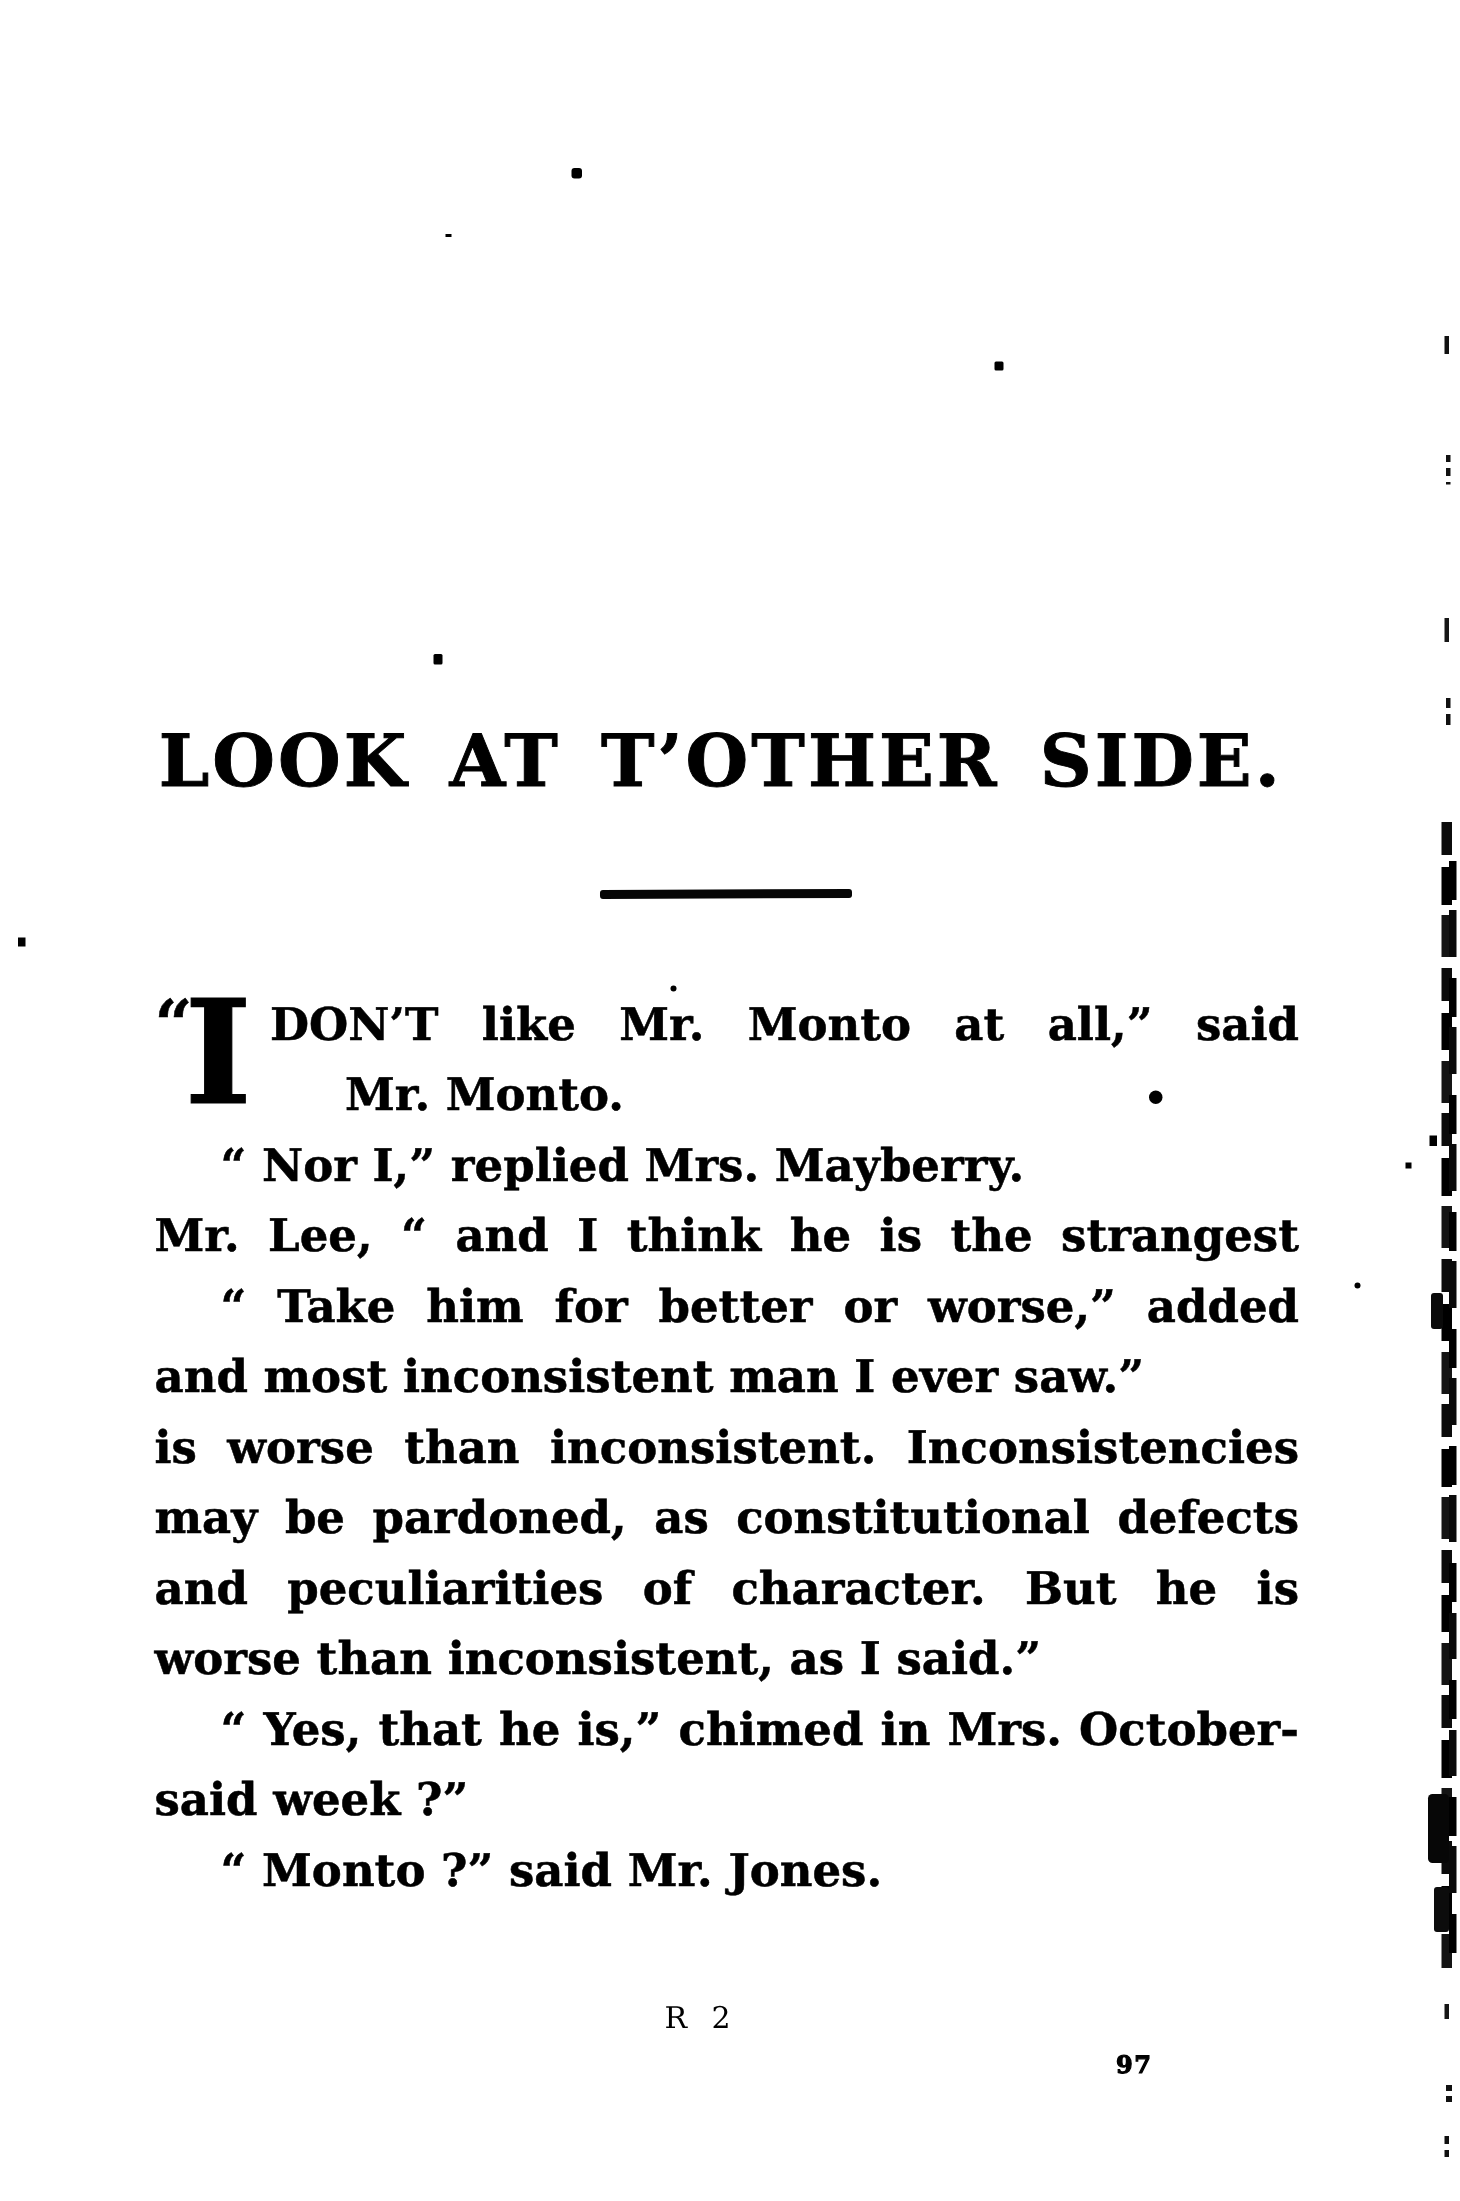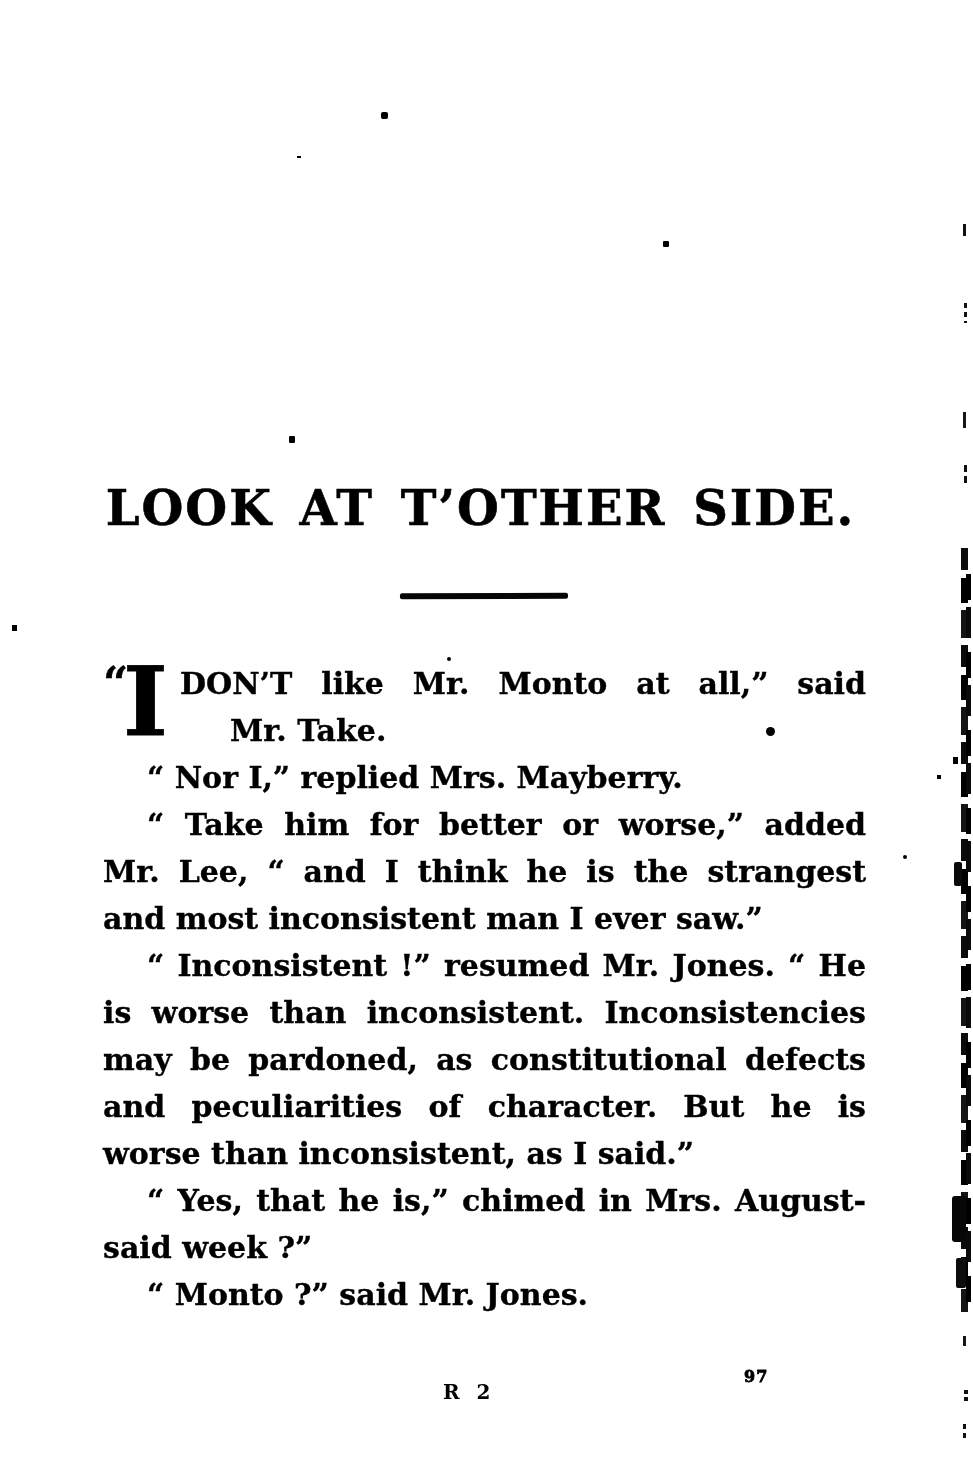--- a/index.html
+++ b/index.html
@@ -63,22 +63,22 @@
   .p1-drop {
     position: absolute; left: 20px; top: 8px;
     font-size: 96px; line-height: 68px;
     -webkit-text-stroke: 0.8px #000;
   }
   .p1-l1 { position: absolute; left: 77px; right: 0; top: 0; }
   .p1-l2 { position: absolute; left: 127px; top: 47px; }
 
   
   .sig {
-    position: absolute; left: 443px; top: 1380px;
-    font-size: 20px; font-weight: 700; letter-spacing: 5px;
+    position: absolute; left: 443px; top: 1333px;
+    font-size: 20px; font-weight: 400; letter-spacing: 5px;
   }
   .pageno {
     position: absolute; left: 744px; top: 1367px;
     font-size: 16px; font-weight: 700; letter-spacing: 1px;
     -webkit-text-stroke: 0.8px #000;
   }
 
   
   .speck { position: absolute; background: #000; }
   .edge { position: absolute; }
@@ -103,32 +103,31 @@
 
   <h1 class="title">LOOK AT T’OTHER SIDE.</h1>
 
   <div class="rule"></div>
 
   <div class="story">
     <div class="p1">
       <span class="p1-quote">“</span>
       <span class="p1-drop">I</span>
       <div class="l j p1-l1">DON’T like Mr. Monto at all,” said</div>
-      <div class="l p1-l2">Mr. Take.</div>
+      <div class="l p1-l2">Mr. Monto.</div>
     </div>
     <div class="l ind">“ Nor I,” replied Mrs. Mayberry.</div>
+    <div class="l j">Mr. Lee, “ and I think he is the strangest</div>
     <div class="l ind j">“ Take him for better or worse,” added</div>
-    <div class="l j">Mr. Lee, “ and I think he is the strangest</div>
     <div class="l">and most inconsistent man I ever saw.”</div>
-    <div class="l ind j">“ Inconsistent !” resumed Mr. Jones. “ He</div>
     <div class="l j">is worse than inconsistent. Inconsistencies</div>
     <div class="l j">may be pardoned, as constitutional defects</div>
     <div class="l j">and peculiarities of character. But he is</div>
     <div class="l">worse than inconsistent, as I said.”</div>
-    <div class="l ind j">“ Yes, that he is,” chimed in Mrs. August-</div>
+    <div class="l ind j">“ Yes, that he is,” chimed in Mrs. October-</div>
     <div class="l">said week ?”</div>
     <div class="l ind">“ Monto ?” said Mr. Jones.</div>
   </div>
 
   <div class="sig">R 2</div>
   <div class="pageno">97</div>
 
   <div class="speck" style="left:381px; top:112px; width:7px; height:7px; border-radius:2px;"></div>
   <div class="speck" style="left:297px; top:156px; width:4px; height:2px;"></div>
   <div class="speck" style="left:663px; top:241px; width:6px; height:6px; border-radius:1px;"></div>

